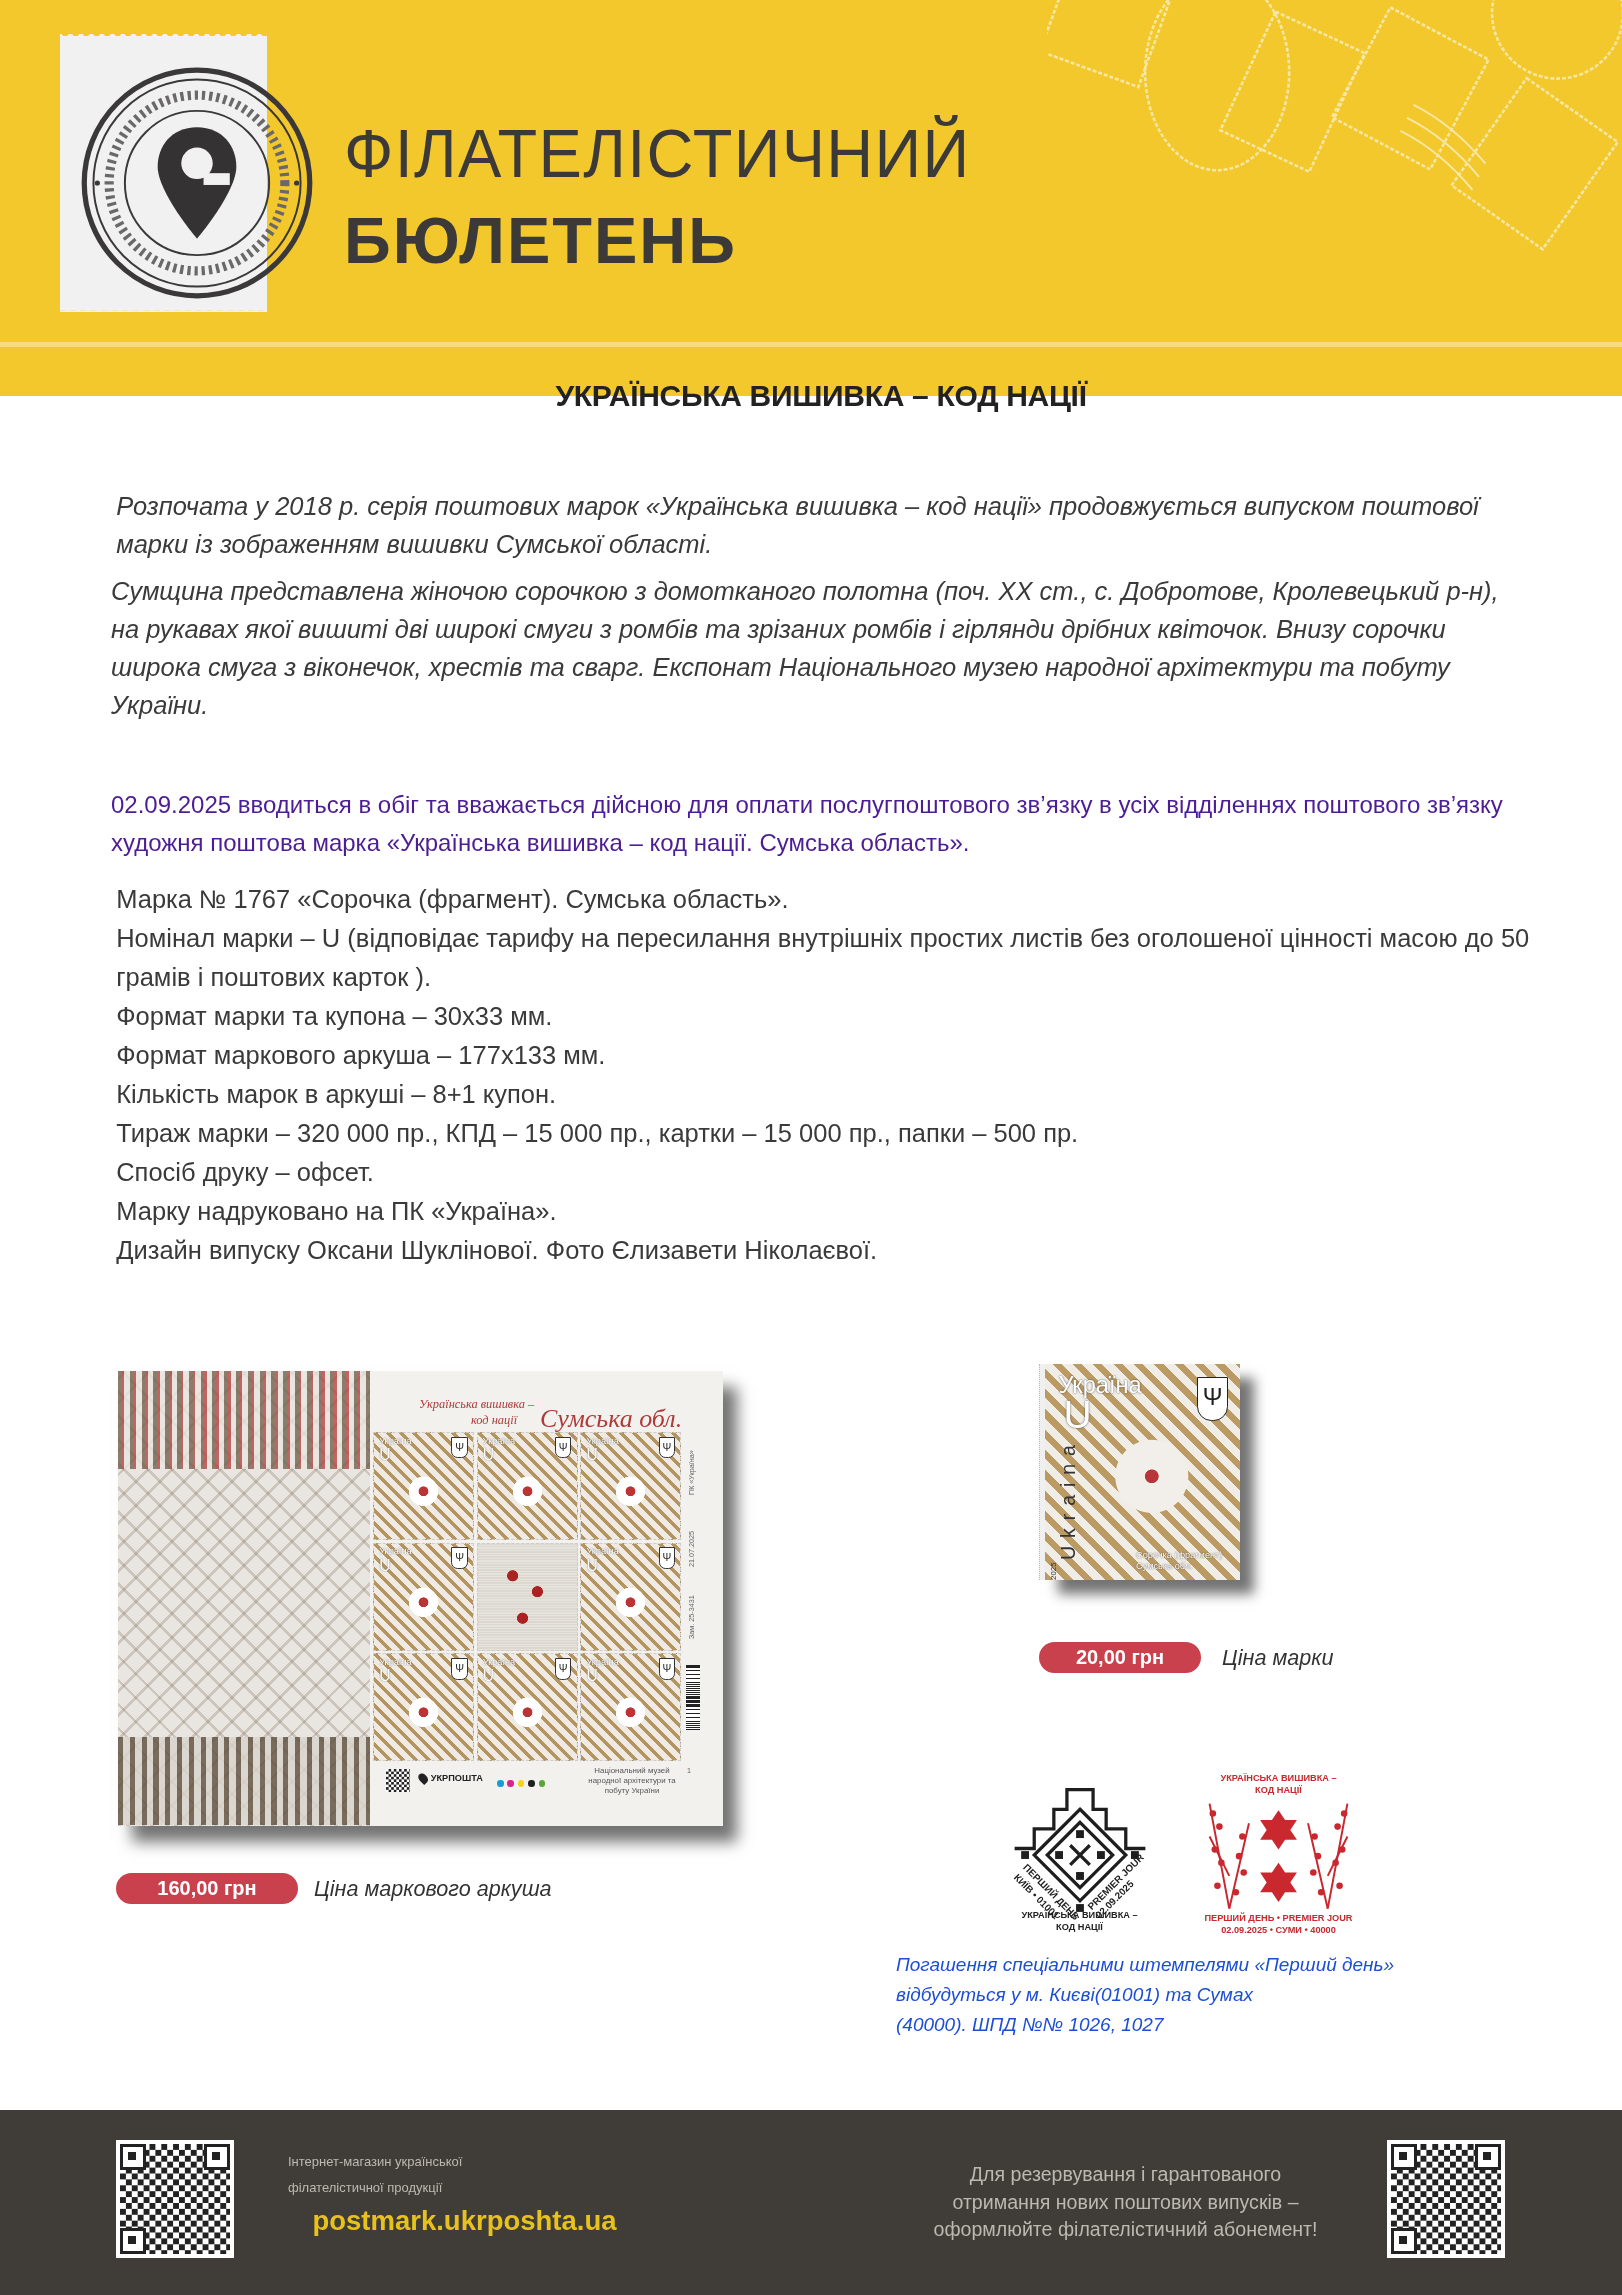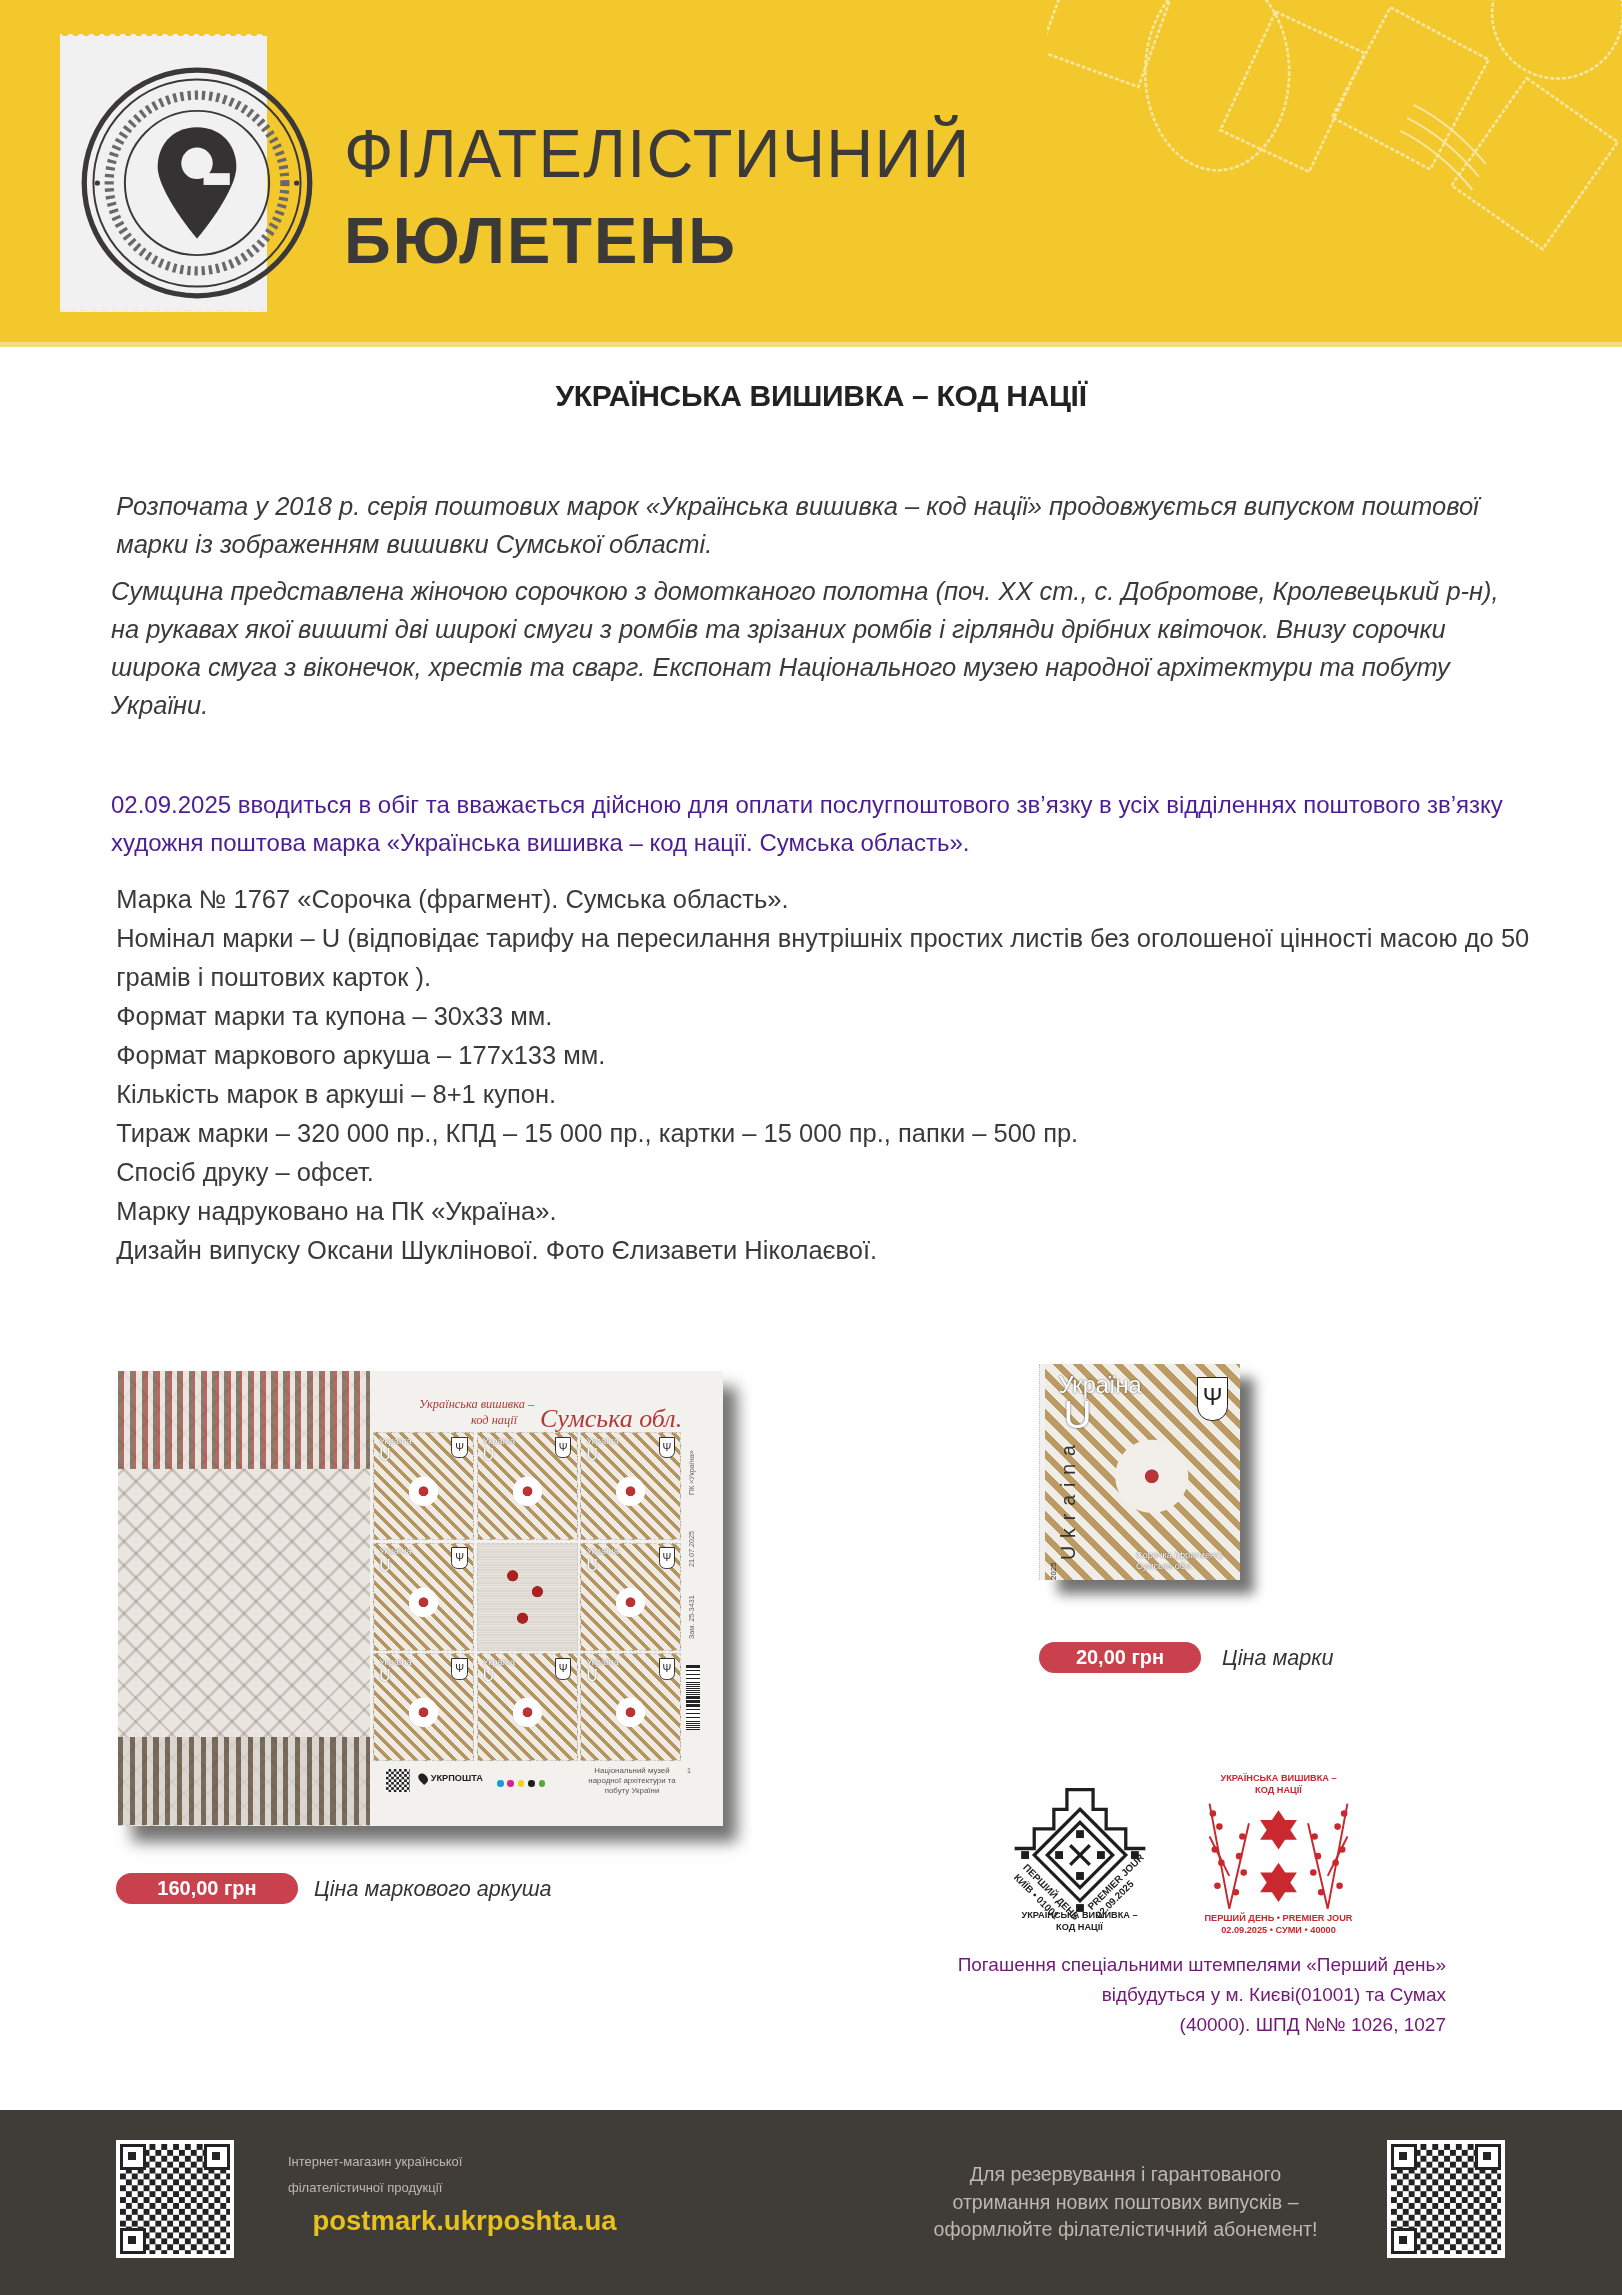--- a/index.html
+++ b/index.html
@@ -1,20 +1,20 @@
 <!DOCTYPE html>
 <html style="font-size:10.5px"><head>
 <meta charset="utf-8">
 <style>
   html, body { margin:0; padding:0; }
   body { width:1623px; height:2295px; position:relative; background:#ffffff; overflow:hidden;
          font-family:"Liberation Sans", sans-serif; color:#2b2b2b; }
 
   
-  .header { position:absolute; left:0; top:0; width:1623px; height:347px; background:#f2c82c; overflow:hidden; }
+  .header { position:absolute; left:0; top:0; width:1623px; height:396px; background:#f2c82c; overflow:hidden; }
   .header-deco { position:absolute; left:1047px; top:0; width:576px; height:275px; }
   .header-logo-stamp { position:absolute; left:60px; top:34px; width:207px; height:278px; background:#f1f1f1;
          border:0; }
   .header-logo-stamp:before, .header-logo-stamp:after { content:""; position:absolute; left:0; right:0; height:6.5px;
          background:radial-gradient(circle at 5.2px 0, #f2c82c 3.3px, transparent 3.6px) repeat-x; background-size:10.5px 6.5px; }
   .header-logo-stamp:before { top:-1.3px; }
   .header-logo-stamp:after { bottom:-5.2px; transform:rotate(180deg); }
   .logo-seal { position:absolute; left:79px; top:65px; width:236px; height:236px; }
   .header-title { position:absolute; left:344px; top:121px; font-size:65px; line-height:1; color:#3c3a38;
          letter-spacing:1.3px; font-weight:400; }
@@ -101,22 +101,22 @@
   .stamp-caption { position:absolute; left:92px; top:186px; font-size:9.2px; color:#fff; line-height:10.5px; text-shadow:0 0 1.3px #333; }
   .stamp-strip { position:absolute; left:-5.2px; top:0; width:5.2px; height:216px; background:#f0f0f0;
        border-left:1.3px dotted #bbb; }
 
   
   .pm-kyiv { position:absolute; left:995px; top:1770px; width:170px; height:157px; }
   .pm-kyiv-title { position:absolute; left:988px; top:1909px; width:183px; text-align:center; font-size:9.2px; font-weight:700;
        color:#222; line-height:12.4px; }
   .pm-sumy { position:absolute; left:1203px; top:1773px; width:151px; height:164px; }
   .pm-sumy .st { position:absolute; left:0; width:151px; text-align:center; font-size:9.2px; font-weight:700; color:#c8282e; line-height:11px; }
-  .pm-caption { position:absolute; left:896px; top:1950px; width:550px; text-align:right; font-size:19px;
-       color:#701a75; line-height:30px; }
+  .pm-caption { position:absolute; left:896px; top:1950px; width:550px; text-align:left; font-size:19px;
+       font-style:italic; color:#1d4ed8; line-height:30px; }
 
   
   .footer { position:absolute; left:0; top:2110px; width:1623px; height:185px; background:#403c38; }
   .qr { position:absolute; top:30px; width:118px; height:118px; background:#fff; padding:3.9px; box-sizing:border-box; }
   .qr .code { width:100%; height:100%;
        background:
          radial-gradient(circle, transparent 0, transparent 0),
          repeating-conic-gradient(#222 0 25%, #fff 0 50%) 0 0/11.8px 11.8px; position:relative; }
   .qr .finder { position:absolute; width:26px; height:26px; border:3.9px solid #222; background:#fff; box-sizing:border-box; }
   .qr .finder:after { content:""; position:absolute; left:5.2px; top:5.2px; width:7.9px; height:7.9px; background:#222; }

